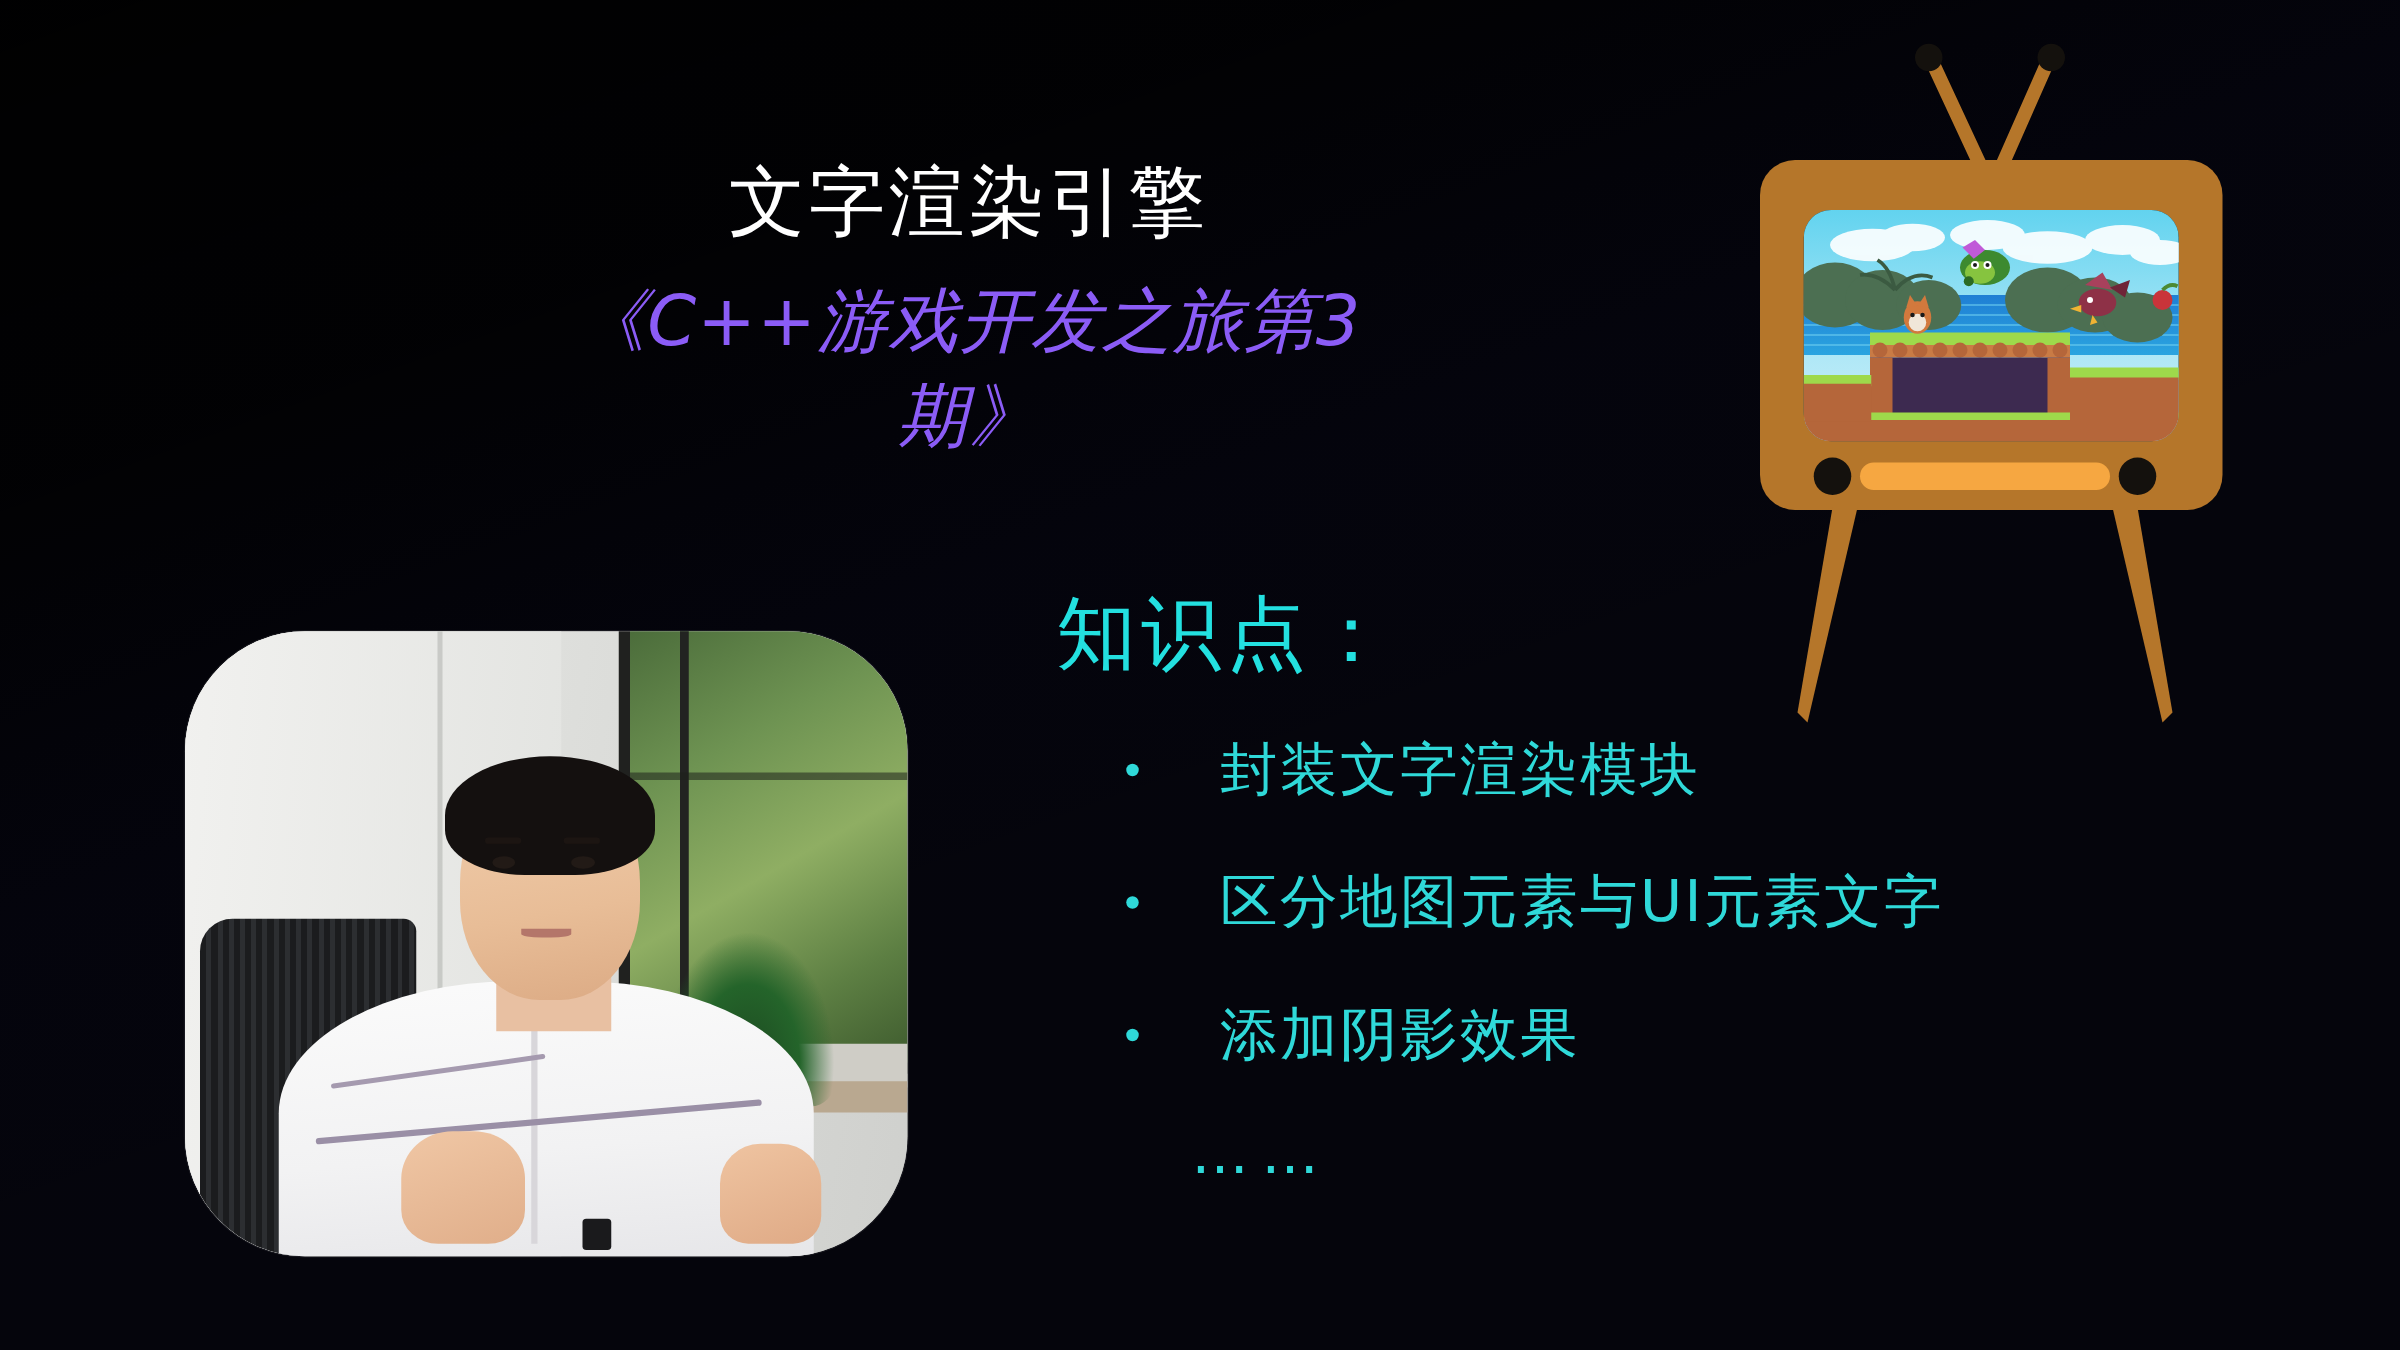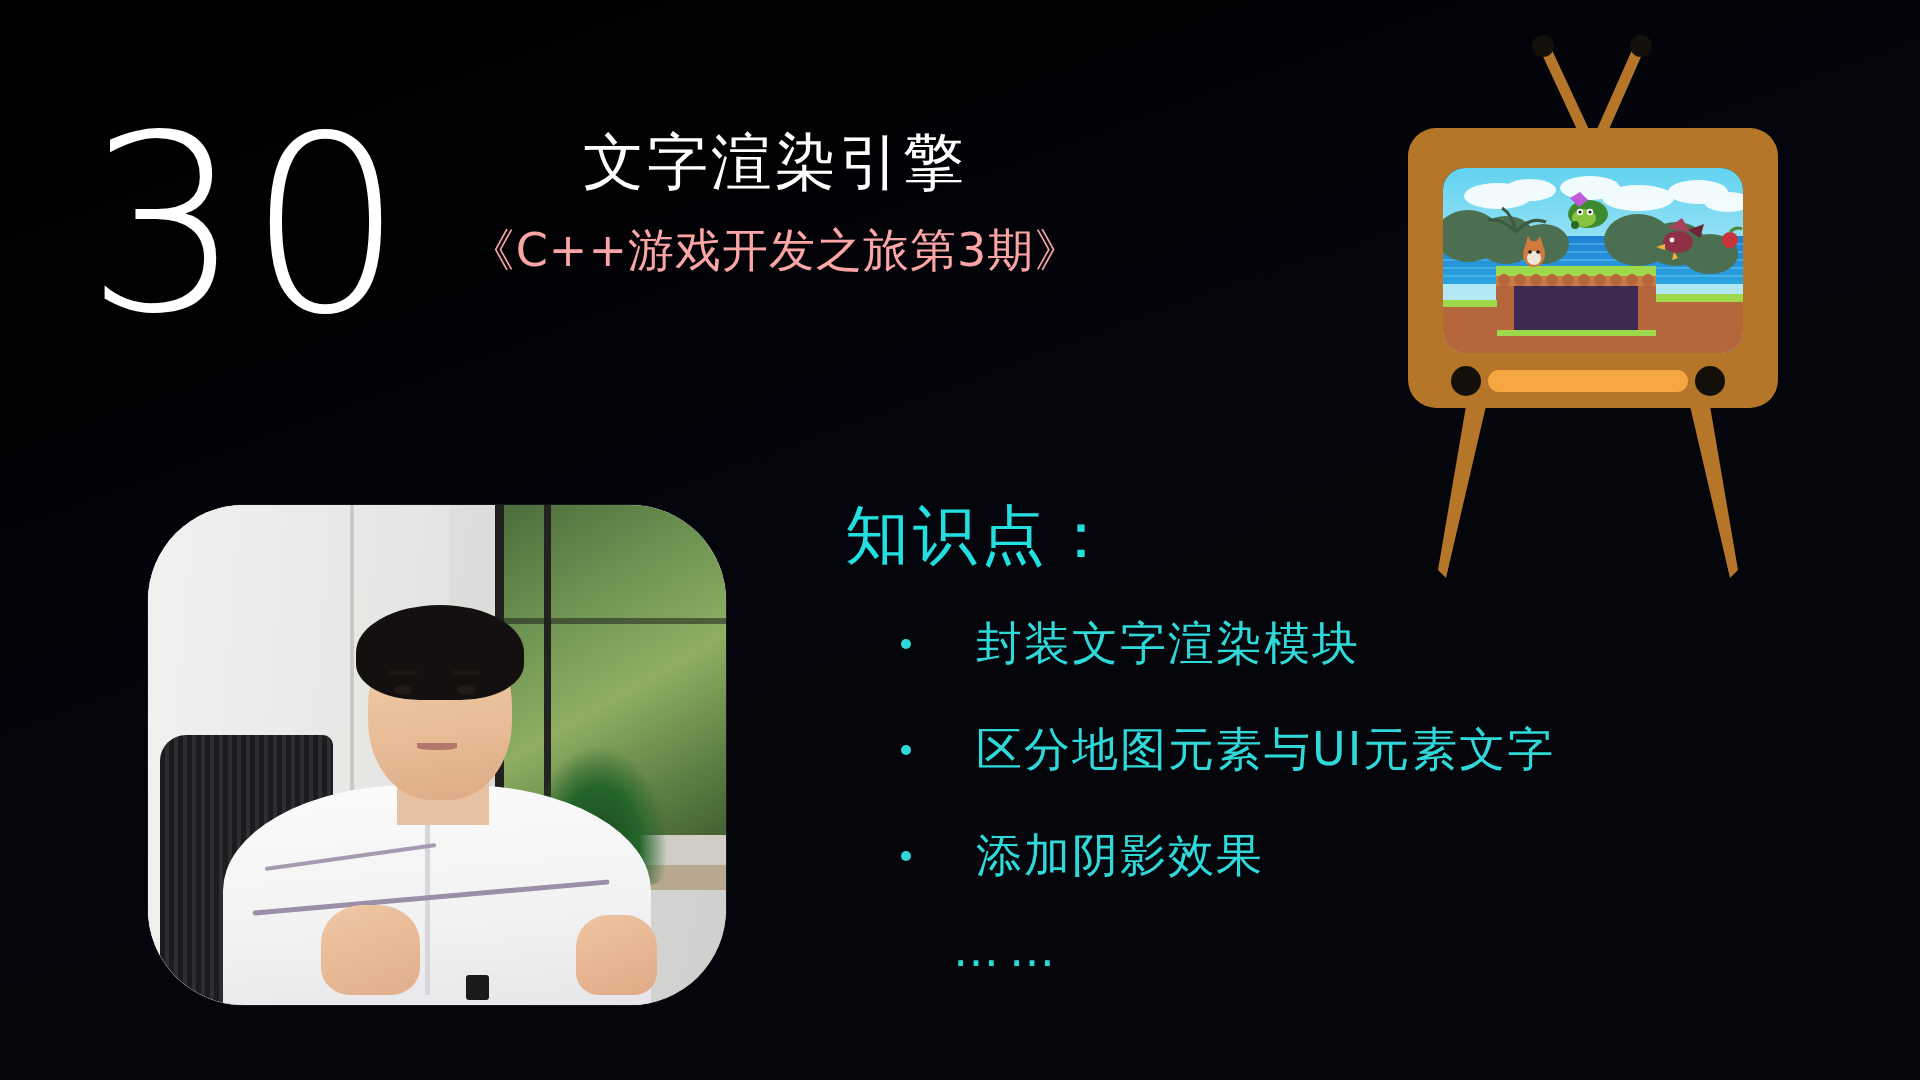--- a/index.html
+++ b/index.html
@@ -49,31 +49,32 @@
   .main-title {
     font-size:61px;
     line-height:1.12;
     color:#ffffff;
     font-weight:400;
     letter-spacing:3px;
     font-family:"DejaVu Sans","Liberation Sans",sans-serif;
   }
   .sub-title {
     margin-top:24px;
-    font-size:46px;
-    color:#fca5a5;
+    font-size:56px;
+    color:#8b5cf6;
+    font-style:italic;
     font-weight:400;
     letter-spacing:1px;
     font-family:"DejaVu Sans","Liberation Sans",sans-serif;
   }
 
   
   .points-block {
     position:absolute;
-    left:845px; top:492px;
+    left:845px; top:464px;
     z-index:6;
   }
   .points-heading {
     font-size:64px;
     color:#23e0e0;
     letter-spacing:4px;
     font-weight:400;
     font-family:"DejaVu Sans","Liberation Sans",sans-serif;
   }
   .points-list { margin-top:34px; padding-left:56px; }
@@ -198,21 +199,20 @@
     left:1338px; top:18px;
     width:500px; height:600px;
     z-index:5;
   }
 </style>
 </head>
 <body>
 
 <div class="slide">
 
-  <div class="episode-number">30</div>
 
   <div class="title-block">
     <div class="main-title">文字渲染引擎</div>
     <div class="sub-title">《C++游戏开发之旅第3期》</div>
   </div>
 
   <div class="points-block">
     <div class="points-heading">知识点：</div>
     <div class="points-list">
       <div class="point-item">

